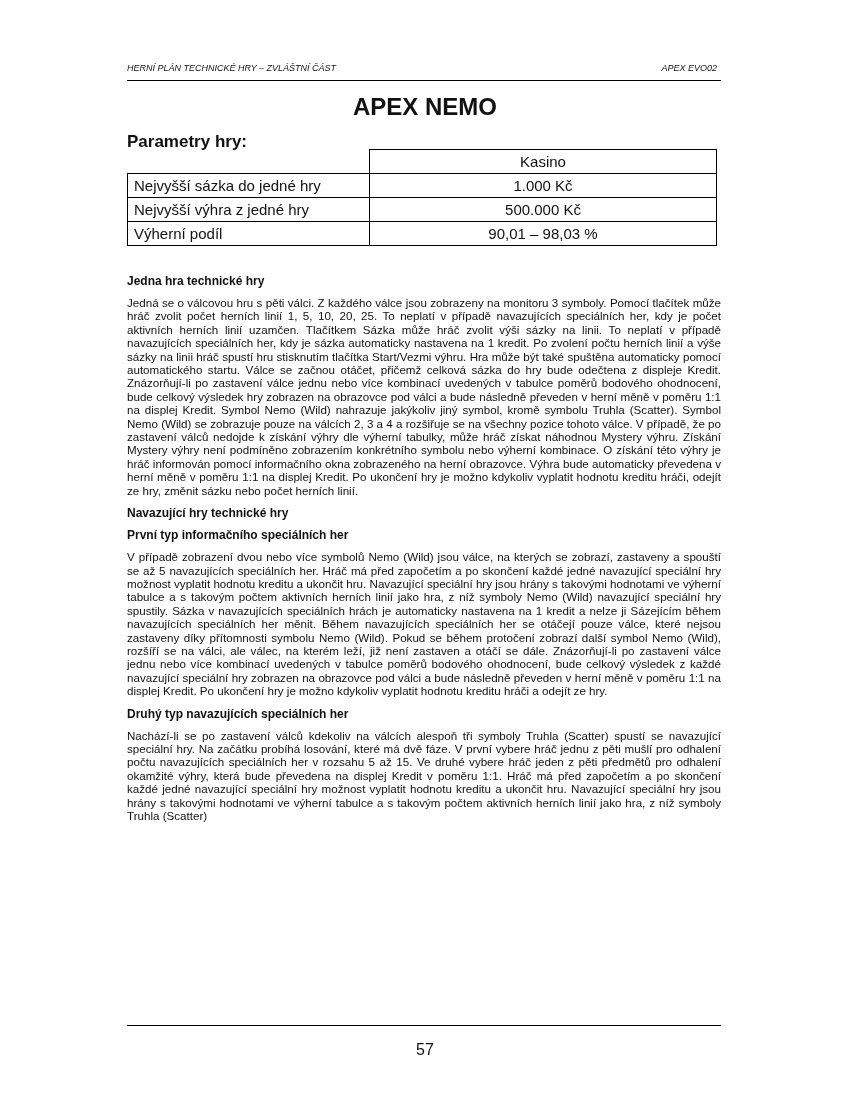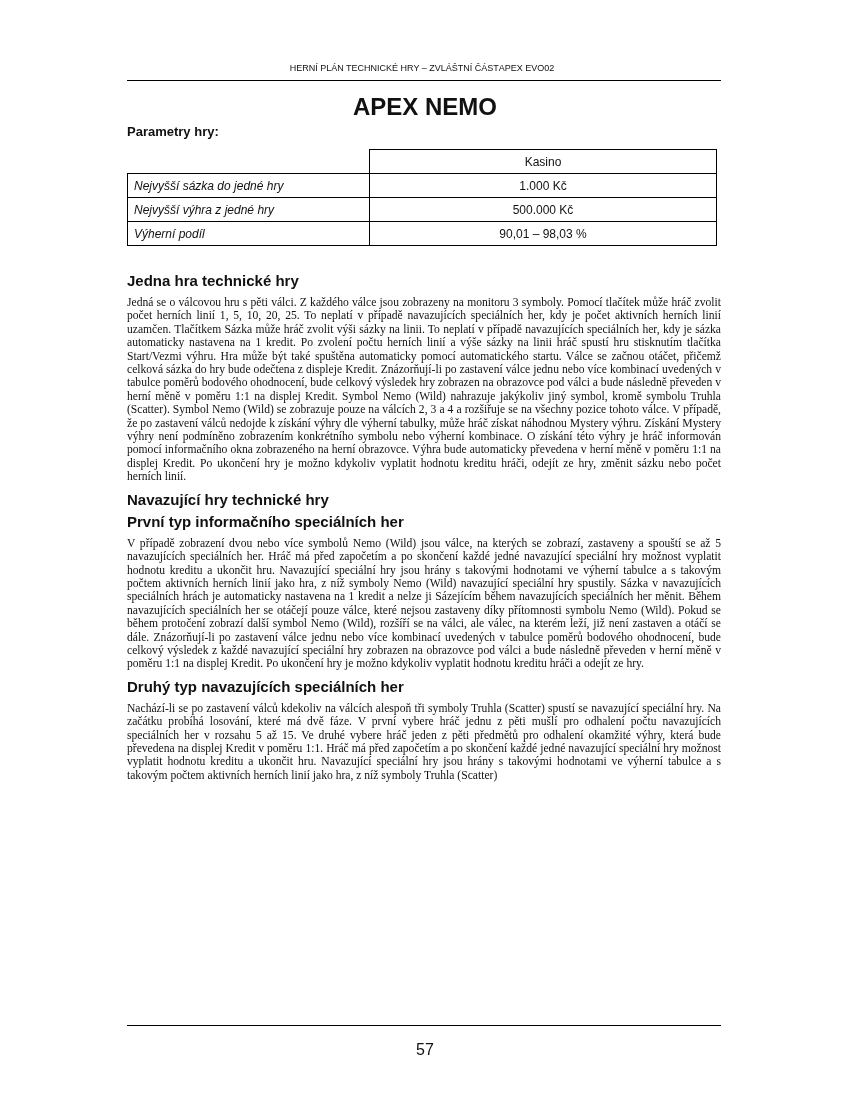--- a/index.html
+++ b/index.html
@@ -1,29 +1,29 @@
 <!DOCTYPE html>
 <html><head>
 <meta charset="utf-8">
 <style>
   html, body { margin: 0; padding: 0; background: #ffffff; }
   body { width: 850px; height: 1100px; position: relative; overflow: hidden;
          font-family: "Liberation Sans", sans-serif; color: #111; }
-  .header { position: absolute; left: 127px; top: 63px; width: 590px; font-size: 9px; display: flex; justify-content: center; }
+  .header { position: absolute; left: 127px; top: 63px; width: 590px; font-size: 9px; display: flex; justify-content: space-between; font-style: italic; }
   .header-rule { position: absolute; left: 127px; top: 80px; width: 594px; height: 0; border-top: 1.3px solid #000; }
   .title { position: absolute; left: 0; top: 93px; width: 850px; text-align: center; font-size: 24px; font-weight: bold; }
-  .params-label { position: absolute; left: 127px; top: 124px; font-size: 13px; font-weight: bold; }
-  table.params { position: absolute; left: 127px; top: 149px; border-collapse: collapse; font-size: 12px; }
+  .params-label { position: absolute; left: 127px; top: 132px; font-size: 17px; font-weight: bold; }
+  table.params { position: absolute; left: 127px; top: 149px; border-collapse: collapse; font-size: 15px; }
   table.params td { height: 23px; padding: 0 6px; border: 1.3px solid #000; }
-  table.params td.c1 { width: 229px; font-style: italic; }
+  table.params td.c1 { width: 229px; }
   table.params td.c2 { width: 334px; text-align: center; }
   table.params td.empty { border: none; border-bottom: 1.3px solid #000; }
   .content { position: absolute; left: 127px; top: 274px; width: 594px; font-size: 11.6px; line-height: 13.4px; }
-  .content h3 { font-size: 15px; font-weight: bold; margin: 0 0 8px 0; line-height: 14px; }
-  .content p { margin: 4px 0 9px 0; text-align: justify; font-family: Liberation Serif, serif; }
+  .content h3 { font-size: 12px; font-weight: bold; margin: 0 0 8px 0; line-height: 14px; }
+  .content p { margin: 4px 0 9px 0; text-align: justify; }
   .footer-rule { position: absolute; left: 127px; top: 1025px; width: 594px; border-top: 1.3px solid #000; }
   .page-num { position: absolute; left: 0; width: 850px; top: 1041px; text-align: center; font-size: 16px; }
 </style>
 </head>
 <body>
 
 <div class="header">
   <span>HERNÍ PLÁN TECHNICKÉ HRY – ZVLÁŠTNÍ ČÁST</span>
   <span>APEX EVO02</span>
 </div>

